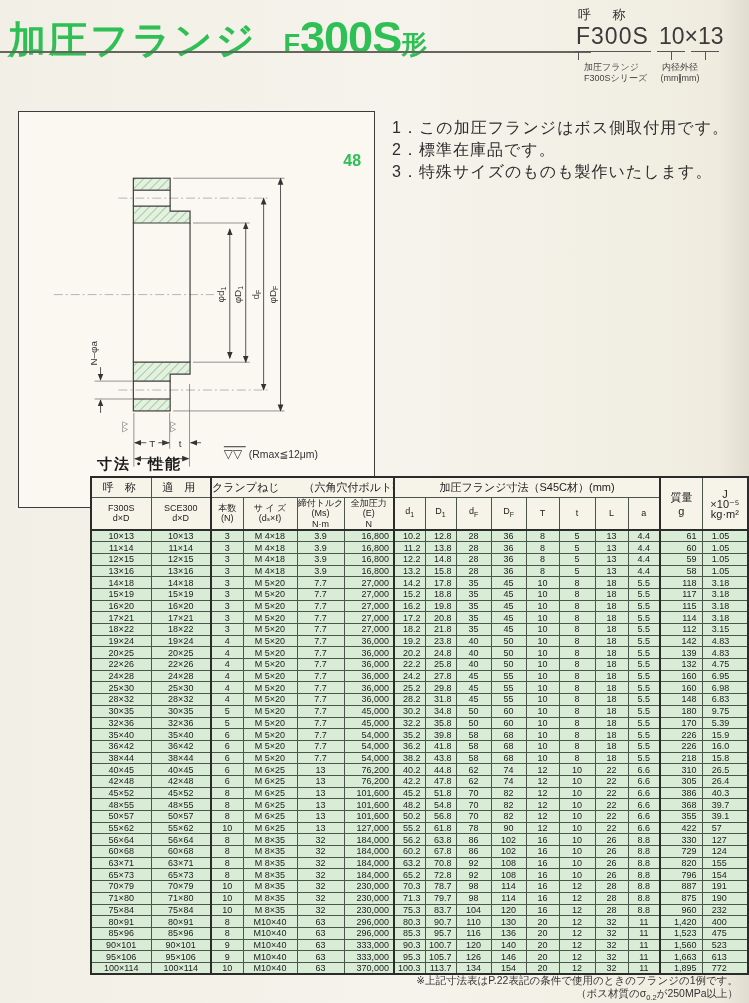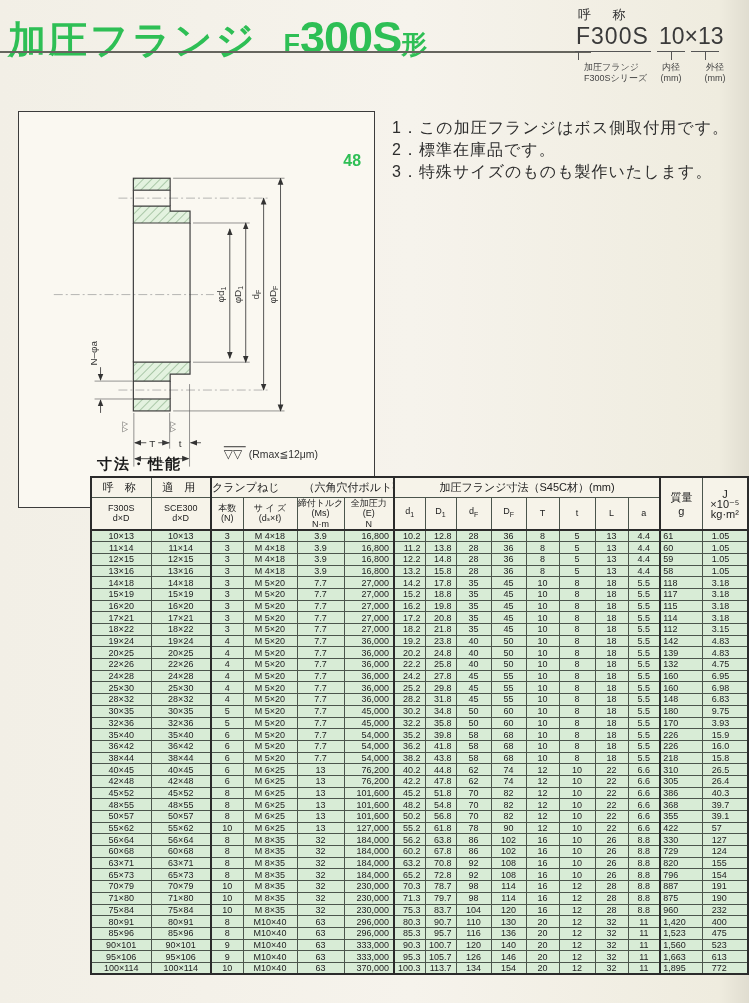--- a/index.html
+++ b/index.html
@@ -31,21 +31,21 @@
   .u{position:absolute;border-bottom:1.5px solid #555;}
   .u-series{left:0;top:45px;width:76px;}
   .u-10{left:82px;top:45px;width:28px;}
   .u-13{left:116px;top:45px;width:28px;}
   .tick{position:absolute;border-left:1px solid #555;height:8px;top:46px;}
   .tick-series{left:3px;}
   .tick-10{left:96px;}
   .tick-13{left:130px;}
   .c-note{position:absolute;left:9px;top:56px;font-size:9px;line-height:11px;color:#444;}
   .c-bore{position:absolute;left:76px;top:56px;width:40px;text-align:center;font-size:9px;line-height:11px;color:#444;}
-  .c-od{left:120px;}
+  .c-od{left:94px;}
 
   
   .diagram-box{position:absolute;left:18px;top:111px;width:357px;height:397px;
     background:#faf8f1;border:1.5px solid #3c3c3c;}
   .diagram-box svg{display:block;width:100%;height:100%;}
   svg text{font-family:"Liberation Sans","DejaVu Sans",sans-serif;fill:#333;}
   .pageno{fill:var(--accent-green);font-size:16px;font-weight:bold;}
 
   
   .notes{position:absolute;left:392px;top:117px;font-size:16px;line-height:22px;
@@ -60,21 +60,21 @@
   .spec thead th{background:var(--head-bg);font-weight:normal;color:#222;}
   .spec thead{border-bottom:2px solid var(--line-dark);}
   .spec tr.r1 th{height:20px;font-size:11px;}
   .spec tr.r2 th{height:33px;font-size:9px;line-height:10.5px;}
   .spec th .big{letter-spacing:4px;}
   .spec th .sm{font-size:11px;letter-spacing:0;margin-left:24px;}
   .spec td{height:11.7px;font-size:9px;line-height:10px;padding:0 2px;}
   .thickL{border-left:2px solid var(--line-dark) !important;}
   .c0,.c1,.c2,.c3,.c4,.c8,.c9,.c10,.c11,.c12,.c13{text-align:center;}
   .c5,.c6,.c7{text-align:right;padding-right:4px !important;}
-  .c14{padding-right:5px !important;}
+  .c14{text-align:right;padding-right:5px !important;}
   .c15{text-align:left;padding-left:9px !important;}
   .spec sub{font-size:7px;}
   .spec .jcell{line-height:10px;}
 
   
   .footnotes{position:absolute;left:300px;top:974px;width:438px;text-align:right;
     font-size:10.5px;line-height:13px;color:#333;}
   .footnotes sub{font-size:7.5px;}
 </style>
 </head>
@@ -580,21 +580,21 @@
           <td class="c5">45,000</td>
           <td class="c6 thickL">32.2</td>
           <td class="c7">35.8</td>
           <td class="c8">50</td>
           <td class="c9">60</td>
           <td class="c10">10</td>
           <td class="c11">8</td>
           <td class="c12">18</td>
           <td class="c13">5.5</td>
           <td class="c14 thickL">170</td>
-          <td class="c15">3.93</td>
+          <td class="c15">5.39</td>
         </tr>
         <tr>
           <td class="c0">35×40</td>
           <td class="c1">35×40</td>
           <td class="c2 thickL">6</td>
           <td class="c3">M 5×20</td>
           <td class="c4">7.7</td>
           <td class="c5">54,000</td>
           <td class="c6 thickL">35.2</td>
           <td class="c7">39.8</td>
@@ -963,14 +963,18 @@
           <td class="c10">20</td>
           <td class="c11">12</td>
           <td class="c12">32</td>
           <td class="c13">11</td>
           <td class="c14 thickL">1,895</td>
           <td class="c15">772</td>
         </tr>
       </tbody>
   </table>
 
+  <div class="footnotes">
+    <div>※上記寸法表はP.22表記の条件で使用のときのフランジの1例です。</div>
+    <div><span>（ボス材質のσ</span><sub>0.2</sub><span>が250MPa以上）</span></div>
+  </div>
 
 </div>
 
 </body></html>

